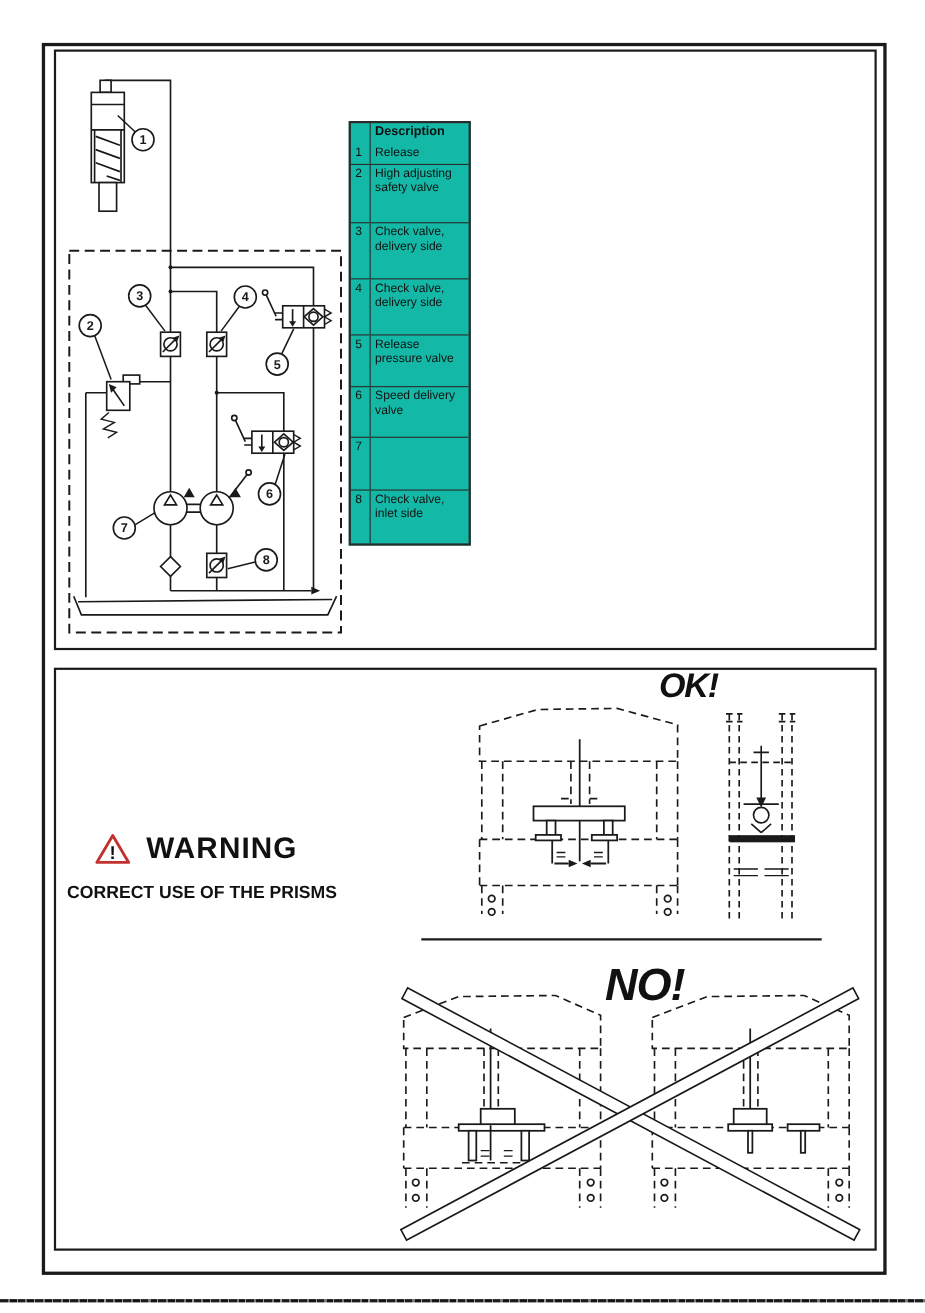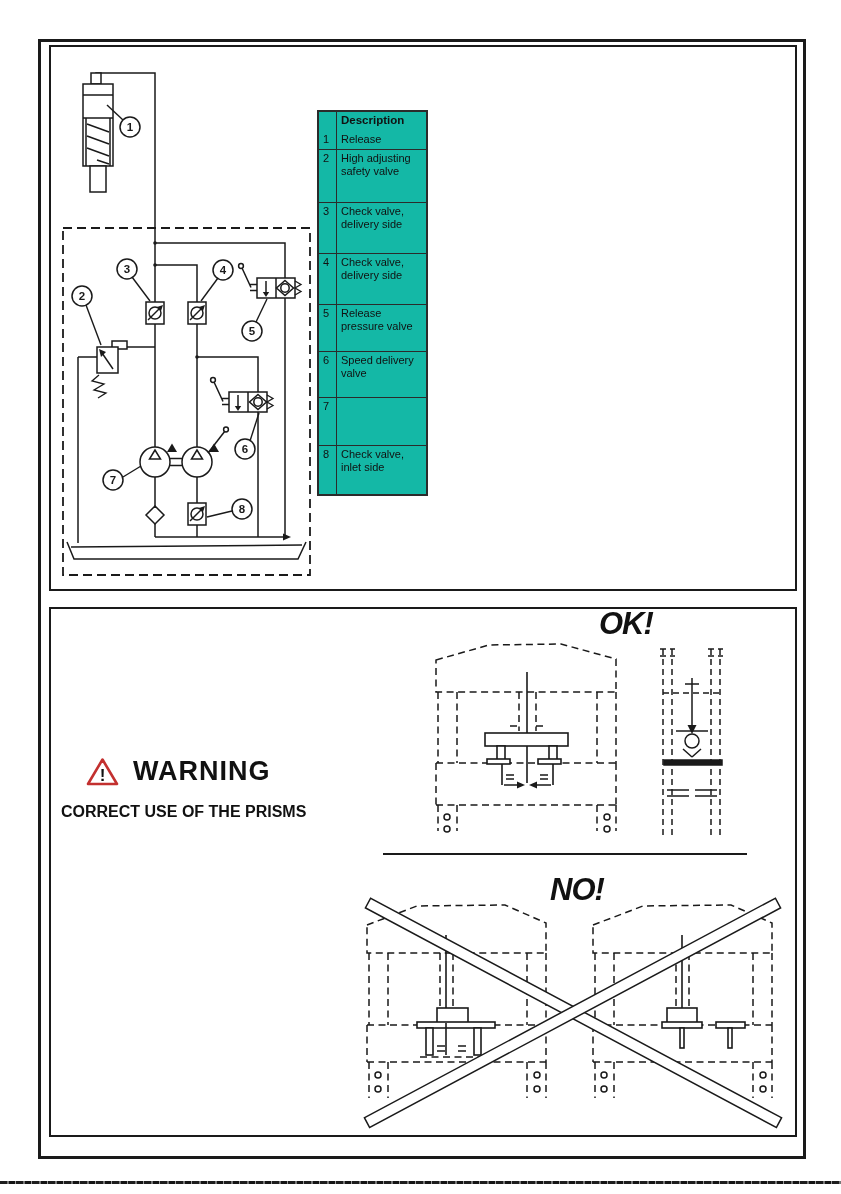--- a/index.html
+++ b/index.html
@@ -13,21 +13,21 @@
   svg{display:block;}
   
   .desc-table{left:317px;top:110px;width:107px;border:2px solid #2b2b2b;background:#14b8a6;font-size:11px;line-height:13px;}
   .trow{display:flex;border-top:1px solid #2b2b2b;}
   .trow:first-child{border-top:none;}
   .thead{font-weight:bold;font-size:11.5px;}
   .tnum{width:18px;flex:0 0 18px;border-right:1px solid #2b2b2b;padding:2px 0 0 4px;box-sizing:border-box;}
   .tdesc{flex:1;padding:2px 1px 0 4px;box-sizing:border-box;}
   
   .title-ok{left:599px;top:606px;font-size:31px;font-weight:bold;font-style:italic;letter-spacing:-1px;}
-  .title-no{left:550px;top:872px;font-size:31px;font-weight:bold;font-style:italic;letter-spacing:-1px;}
+  .title-no{left:550px;top:872px;font-size:41px;font-weight:bold;font-style:italic;letter-spacing:-1px;}
   .warning-row{left:86px;top:756px;display:flex;align-items:center;gap:14px;}
   .warning-word{font-size:27px;font-weight:bold;letter-spacing:1px;}
   .warning-sub{left:61px;top:791px;font-size:16px;font-weight:bold;letter-spacing:0px;margin-top:12px;}
   .artifact{left:0;top:1181px;width:841px;height:3px;
      background:repeating-linear-gradient(90deg,#1d1d1d 0 7px,#777 7px 9px,#141414 9px 15px,#9a9a9a 15px 16px);}
 </style>
 </head>
 <body>
 
 <div class="page">

